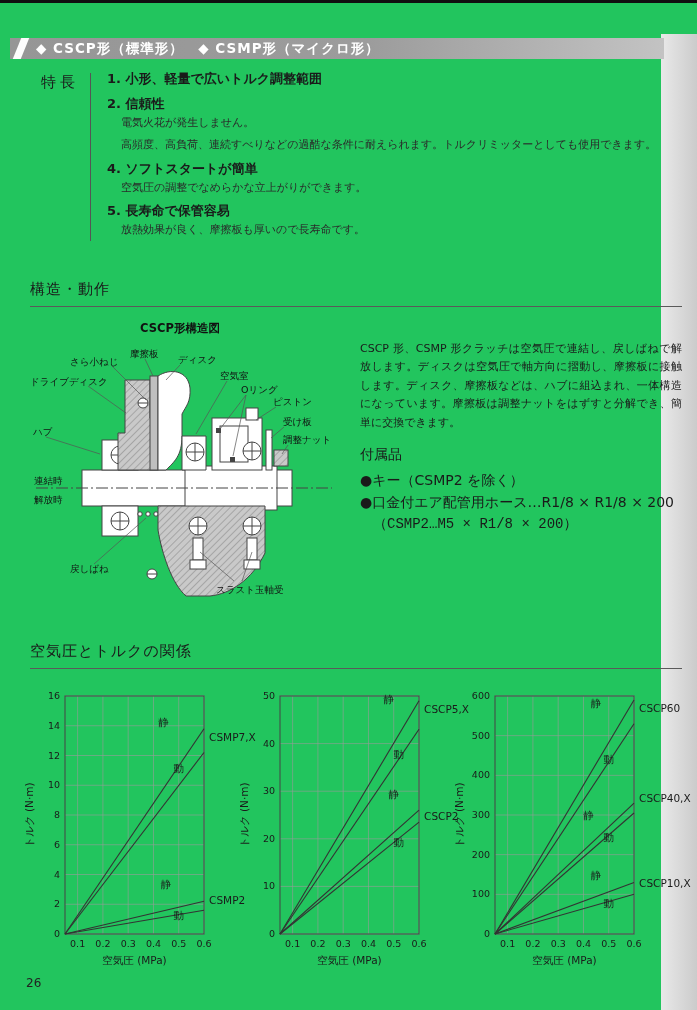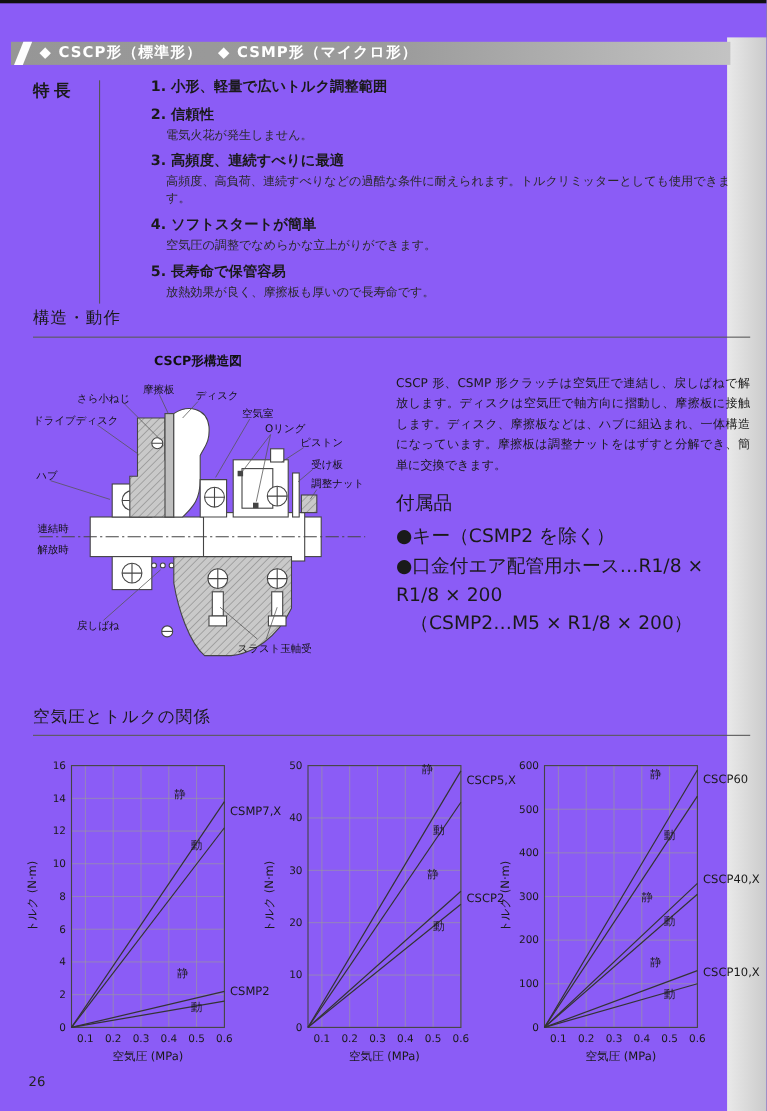--- a/index.html
+++ b/index.html
@@ -1,57 +1,57 @@
 <!DOCTYPE html>
 <html><head>
 <meta charset="utf-8">
 <style>
   * { margin:0; padding:0; box-sizing:border-box; }
   html,body { background:#888; }
   body { font-family:"DejaVu Sans","Liberation Sans",sans-serif; }
   .page {
     position:relative; width:697px; height:1010px; margin:0 auto;
-    background:#8b5cf6; color:#1a1a1a; overflow:hidden;
+    background:#22c55e; color:#1a1a1a; overflow:hidden;
   }
   .scan-top-line { position:absolute; top:0; left:0; width:100%; height:3px; background:#101010; }
   .scan-right-strip { position:absolute; top:34px; right:0; bottom:0; width:36px;
     background:linear-gradient(90deg,#e9e9e9,#cbcbcb); }
 
   
   .model-bar { position:absolute; left:10px; top:38px; width:654px; height:21px;
     background:linear-gradient(90deg,#969696 0%,#9c9c9c 55%,#c3c3c3 100%);
     color:#ffffff; font-weight:bold; font-size:13.5px; line-height:21px;
     padding-left:26px; letter-spacing:1px; }
   .model-bar .notch { position:absolute; left:7px; top:0; width:8px; height:21px;
     background:#fdfdfd; transform:skewX(-22deg); }
 
   
   .features { position:absolute; left:30px; top:70px; width:652px; display:flex; }
-  .features-label { width:60px; font-size:15px; font-weight:bold; letter-spacing:4px; padding-top:3px; }
+  .features-label { width:60px; font-size:15px; font-weight:normal; letter-spacing:4px; padding-top:3px;text-align:center; }
   .features-divider { width:0; border-left:1.2px solid #555; margin:3px 0 4px 0; }
   .features-list { flex:1; padding-left:16px; }
-  .feature { margin-bottom:7px;margin-left:30px; }
+  .feature { margin-bottom:7px; }
   .feature-title { font-size:13px; font-weight:bold; margin-bottom:2px; }
   .feature-body { font-size:11px; color:#2a2a2a; margin-left:14px; line-height:1.4; }
 
   
   .section-heading { position:absolute; left:30px; width:652px; font-size:15px;
     font-weight:normal; letter-spacing:1px; padding-bottom:7px; border-bottom:1.8px solid #5a5a5a; }
   .h-structure { top:280px; }
   .h-charts { top:642px; }
 
   
   .structure-content { position:absolute; left:30px; top:318px; width:652px; display:flex; }
   .diagram-wrap { width:322px; }
   .structure-text { flex:1; padding-left:8px; padding-top:22px; }
   .structure-desc { font-size:11px; line-height:1.68; text-align:justify; }
-  .accessories { margin-top:14px; font-size:17px; }
+  .accessories { margin-top:14px; font-size:14px; }
   .accessories-heading { margin-bottom:6px; }
   .accessory-line1 { line-height:1.55; }
-  .accessory-line2 { line-height:1.55; padding-left:13px; }
+  .accessory-line2 { line-height:1.55; padding-left:13px;font-family:Liberation Mono, monospace; }
 
   
   .dfill { fill:#ffffff; stroke:#444; stroke-width:1; }
   .dgray { fill:url(#hatch); stroke:#444; stroke-width:1; }
   .dln   { stroke:#444; stroke-width:1; fill:none; }
   .leader{ stroke:#555; stroke-width:0.7; fill:none; }
   .dlabel{ font-size:9.5px; fill:#111; }
   .dtitle{ font-size:11.5px; font-weight:bold; fill:#111; }
 
   
@@ -83,21 +83,20 @@
     <div class="features-divider"></div>
     <div class="features-list">
       <div class="feature">
         <div class="feature-title">1. 小形、軽量で広いトルク調整範囲</div>
       </div>
       <div class="feature">
         <div class="feature-title">2. 信頼性</div>
         <div class="feature-body">電気火花が発生しません。</div>
       </div>
       <div class="feature">
-        <div class="feature-title">3. 高頻度、連続すべりに最適</div>
         <div class="feature-body">高頻度、高負荷、連続すべりなどの過酷な条件に耐えられます。トルクリミッターとしても使用できます。</div>
       </div>
       <div class="feature">
         <div class="feature-title">4. ソフトスタートが簡単</div>
         <div class="feature-body">空気圧の調整でなめらかな立上がりができます。</div>
       </div>
       <div class="feature">
         <div class="feature-title">5. 長寿命で保管容易</div>
         <div class="feature-body">放熱効果が良く、摩擦板も厚いので長寿命です。</div>
       </div>

